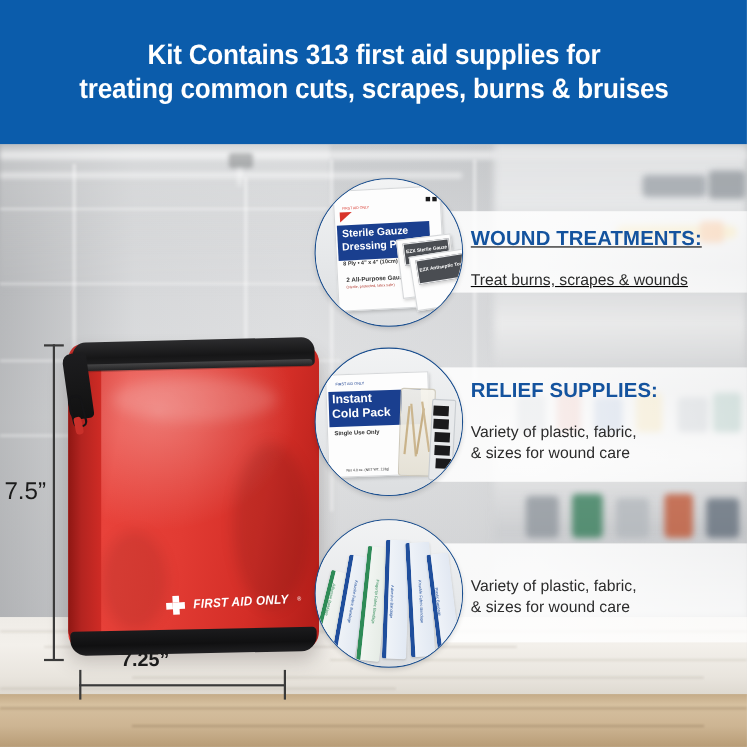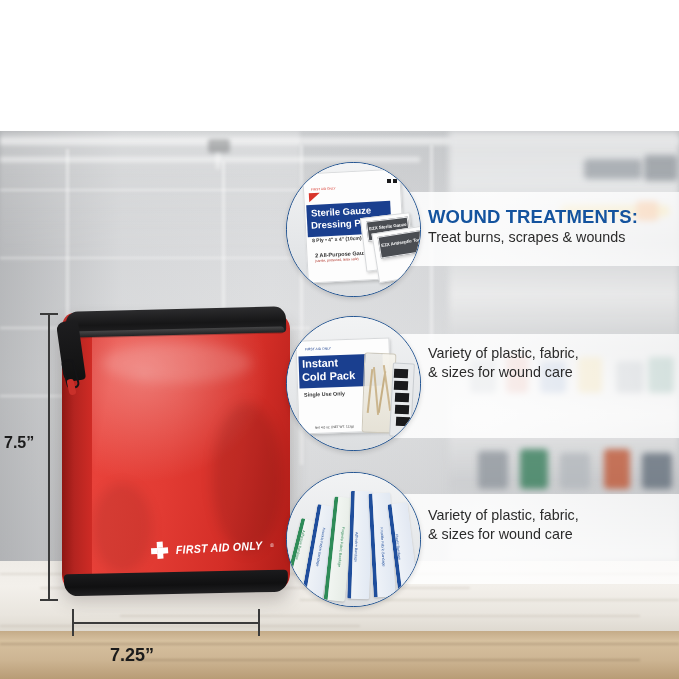--- a/index.html
+++ b/index.html
@@ -65,35 +65,35 @@
   .logo{position:absolute;right:16px;bottom:34px;display:flex;align-items:center;gap:4px;transform:rotate(-3deg);}
   .logo-cross{position:relative;width:17px;height:17px;}
   .logo-cross span{position:absolute;background:#fff;}
   .logo-text{color:#fff;font-weight:bold;font-size:11.5px;letter-spacing:.3px;
     font-family:"Liberation Sans Narrow","Liberation Sans",sans-serif;font-style:italic;transform:scaleX(.92);}
   .logo-tm{color:#fff;font-size:5px;vertical-align:super;}
 
   
   .dim-v{position:absolute;left:48px;top:313px;width:1.6px;height:287px;background:#3a3a3a;z-index:20;}
   .dim-v-cap{position:absolute;left:40px;width:18px;height:1.6px;background:#3a3a3a;z-index:20;}
-  .dim-v-label{position:absolute;left:4px;top:434px;color:#1b1b1b;font-weight:bold;font-size:16px;z-index:21;
+  .dim-v-label{position:absolute;left:4px;top:434px;color:#1b1b1b;font-weight:normal;font-size:22px;z-index:21;
     font-family:"Liberation Sans Narrow","Liberation Sans",sans-serif;}
   .dim-h{position:absolute;left:72px;top:622px;width:187px;height:1.6px;background:#3a3a3a;z-index:20;}
   .dim-h-cap{position:absolute;top:609px;width:1.6px;height:27px;background:#3a3a3a;z-index:20;}
-  .dim-h-label{position:absolute;left:110px;top:645px;color:#1b1b1b;font-weight:bold;font-size:18px;z-index:21;
+  .dim-h-label{position:absolute;left:110px;top:589px;color:#1b1b1b;font-weight:bold;font-size:18px;z-index:21;
     font-family:"Liberation Sans Narrow","Liberation Sans",sans-serif;}
 
   
   .band{position:absolute;left:330px;width:349px;
     background:linear-gradient(90deg,rgba(255,255,255,.84) 0%,rgba(255,255,255,.88) 45%,rgba(255,255,255,.72) 100%);
     z-index:25;}
   .band-text{position:absolute;z-index:30;}
   .c-title{color:#14539e;font-weight:bold;font-size:18.5px;line-height:22px;letter-spacing:.1px;
     font-family:"Liberation Sans Narrow","Liberation Sans",sans-serif;white-space:nowrap;}
-  .c-desc{color:#2b2b2b;font-size:14.3px;line-height:18.5px;margin-top:0;white-space:nowrap;}
+  .c-desc{color:#2b2b2b;font-size:14.3px;line-height:18.5px;margin-top:18px;white-space:nowrap;}
 
   
   .badge{position:absolute;width:133px;height:133px;border-radius:50%;overflow:hidden;
     border:1.6px solid #1b4f8f;z-index:32;background:#eef0f2;box-shadow:0 2px 5px rgba(0,0,0,.14);}
   .ph{position:absolute;width:100%;height:100%;background:linear-gradient(180deg,#f2f3f4 0%,#e6e8ea 55%,#dcdee0 100%);}
 
   .pk{position:absolute;background:#fdfdfd;border:1px solid #d6d8da;box-shadow:1px 2px 3px rgba(0,0,0,.16);}
   .pk-blue{position:absolute;background:#1a3f8f;}
   .pk-tri{position:absolute;width:0;height:0;border-left:11px solid #d8352b;border-bottom:9px solid transparent;}
   .lbl{position:absolute;color:#fff;font-weight:bold;font-family:"Liberation Sans Narrow","Liberation Sans",sans-serif;white-space:nowrap;}
@@ -103,20 +103,26 @@
   .pillstrip{position:absolute;background:#e8eaec;border:1px solid #c8ccd0;border-radius:2px;}
   .pill{position:absolute;background:#1a1a1c;}
   .bw{position:absolute;border-radius:2px;box-shadow:0 1px 2px rgba(0,0,0,.18);}
   .bw-txt{position:absolute;color:#fff;font-size:3.6px;font-family:"Liberation Sans Narrow","Liberation Sans",sans-serif;white-space:nowrap;}
 </style>
 </head>
 <body>
 
 <div id="stage">
 
+  <div class="header">
+    <div class="header-inner">
+      <div class="header-line">Kit Contains 313 first aid supplies for</div>
+      <div class="header-line">treating common cuts, scrapes, burns &amp; bruises</div>
+    </div>
+  </div>
 
   <div class="scene">
     <div class="wall"></div>
 
     <div class="ceilbeam" style="left:0;top:6px;width:679px;height:8px;"></div>
     <div class="ceilbeam" style="left:0;top:26px;width:420px;height:5px;"></div>
     <div class="lamp" style="left:208px;top:8px;"></div>
     <div class="ceilbeam" style="left:216px;top:22px;width:4px;height:16px;"></div>
 
     <div class="doorpanel"></div>
@@ -188,21 +194,21 @@
   <div class="dim-v-cap" style="top:313px;"></div>
   <div class="dim-v-cap" style="top:599px;"></div>
   <div class="dim-v-label">7.5”</div>
 
   <div class="dim-h"></div>
   <div class="dim-h-cap" style="left:72px;"></div>
   <div class="dim-h-cap" style="left:258px;"></div>
   <div class="dim-h-label">7.25”</div>
 
   <div class="band" style="top:192px;height:74px;"></div>
-  <div class="band-text" style="left:428px;top:206px;">
+  <div class="band-text" style="left:428px;top:206px;text-decoration:underline;">
     <div class="c-title">WOUND TREATMENTS:</div>
     <div class="c-desc">Treat burns, scrapes &amp; wounds</div>
   </div>
 
   <div class="badge" style="left:286px;top:162px;">
     <div class="ph"></div>
 
     <div class="pk" style="left:18px;top:8px;width:96px;height:108px;transform:rotate(-3deg);"></div>
     <div class="pill" style="left:100px;top:16px;width:4px;height:4px;"></div>
     <div class="pill" style="left:106px;top:16px;width:4px;height:4px;"></div>
@@ -220,20 +226,21 @@
     <div class="pk" style="left:76px;top:52px;width:48px;height:52px;transform:rotate(-7deg);"></div>
     <div class="sachet" style="left:80px;top:56px;width:40px;height:18px;transform:rotate(-7deg);"></div>
     <div class="lbl" style="left:82px;top:61px;font-size:4.4px;transform:rotate(-7deg);">EZX Sterile Gauze</div>
     <div class="pk" style="left:88px;top:66px;width:54px;height:48px;transform:rotate(-9deg);"></div>
     <div class="sachet" style="left:92px;top:70px;width:46px;height:20px;transform:rotate(-9deg);"></div>
     <div class="lbl" style="left:94px;top:76px;font-size:4.4px;transform:rotate(-9deg);">EZX Antiseptic Towelette</div>
   </div>
 
   <div class="band" style="top:334px;height:104px;"></div>
   <div class="band-text" style="left:428px;top:344px;">
+    <div class="c-title">RELIEF SUPPLIES:</div>
     <div class="c-desc">Variety of plastic, fabric,</div>
     <div class="c-desc" style="margin-top:0;">&amp; sizes for wound care</div>
   </div>
 
   <div class="badge" style="left:286px;top:316px;">
     <div class="ph"></div>
     <div class="pk" style="left:10px;top:22px;width:92px;height:92px;transform:rotate(-2deg);"></div>
     <div class="pk-blue" style="left:12px;top:38px;width:84px;height:32px;transform:rotate(-2deg);"></div>
     <div class="lbl-d" style="left:18px;top:30px;font-size:3.4px;color:#1a3f8f;transform:rotate(-2deg);">FIRST AID ONLY</div>
     <div class="lbl" style="left:15px;top:40px;font-size:11px;transform:rotate(-2deg);">Instant</div>

